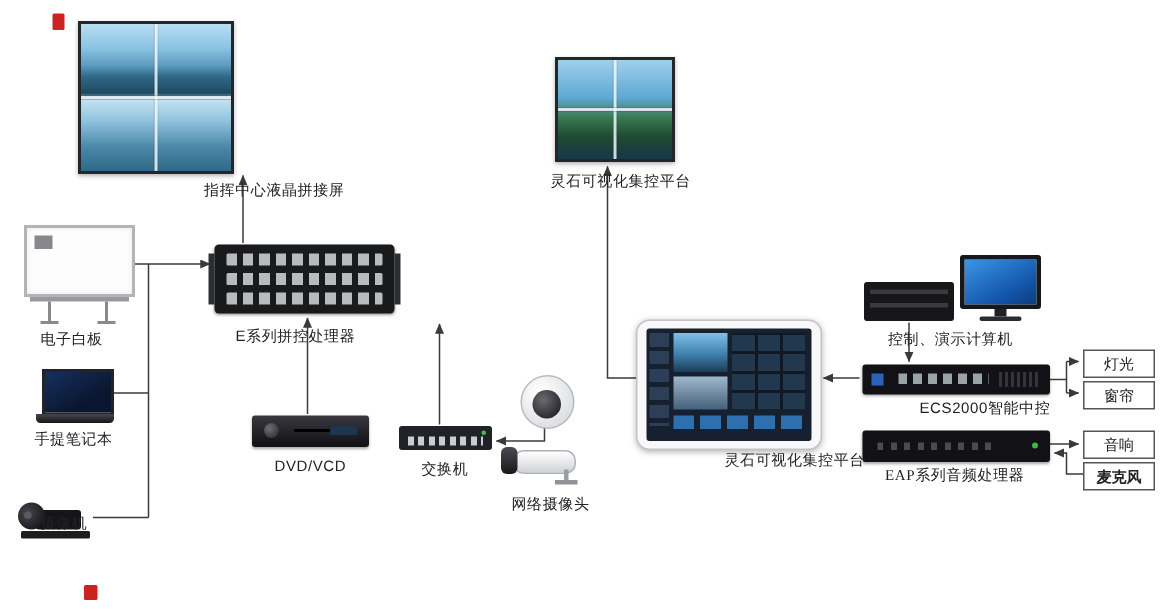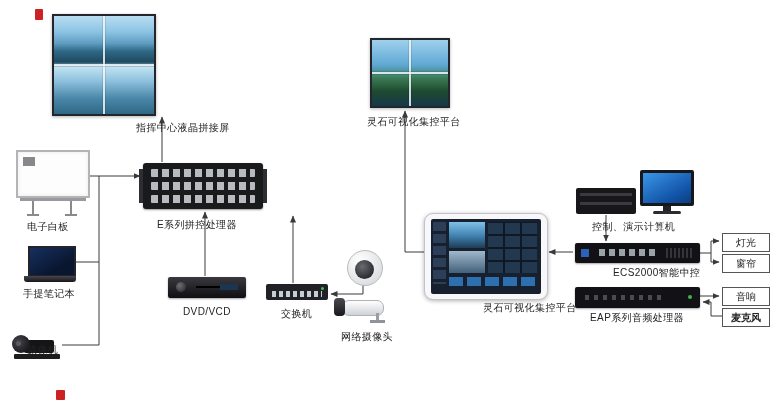--- a/index.html
+++ b/index.html
@@ -261,18 +261,18 @@
   <div class="lbl" style="left:27px;top:221px;">电子白板</div>
   <div class="lbl" style="left:23px;top:288px;">手提笔记本</div>
   <div class="lbl" style="left:27px;top:344px;">摄像机</div>
   <div class="lbl" style="left:157px;top:219px;">E系列拼控处理器</div>
   <div class="lbl" style="left:183px;top:306px;">DVD/VCD</div>
   <div class="lbl" style="left:281px;top:308px;">交换机</div>
   <div class="lbl" style="left:341px;top:331px;">网络摄像头</div>
   <div class="lbl" style="left:437px;top:302px;margin-left:46px;">灵石可视化集控平台</div>
   <div class="lbl" style="left:592px;top:221px;">控制、演示计算机</div>
   <div class="lbl" style="left:601px;top:267px;margin-left:12px;">ECS2000智能中控</div>
-  <div class="lbl" style="left:590px;top:312px;">EAP系列音频处理器</div>
+  <div class="lbl" style="left:590px;top:312px;font-family:Liberation Serif, serif;">EAP系列音频处理器</div>
 
   <div class="redmark" style="left:35px;top:9px;width:8px;height:11px;"></div>
   <div class="redmark" style="left:56px;top:390px;width:9px;height:10px;"></div>
 
 </div>
 
 </body></html>

